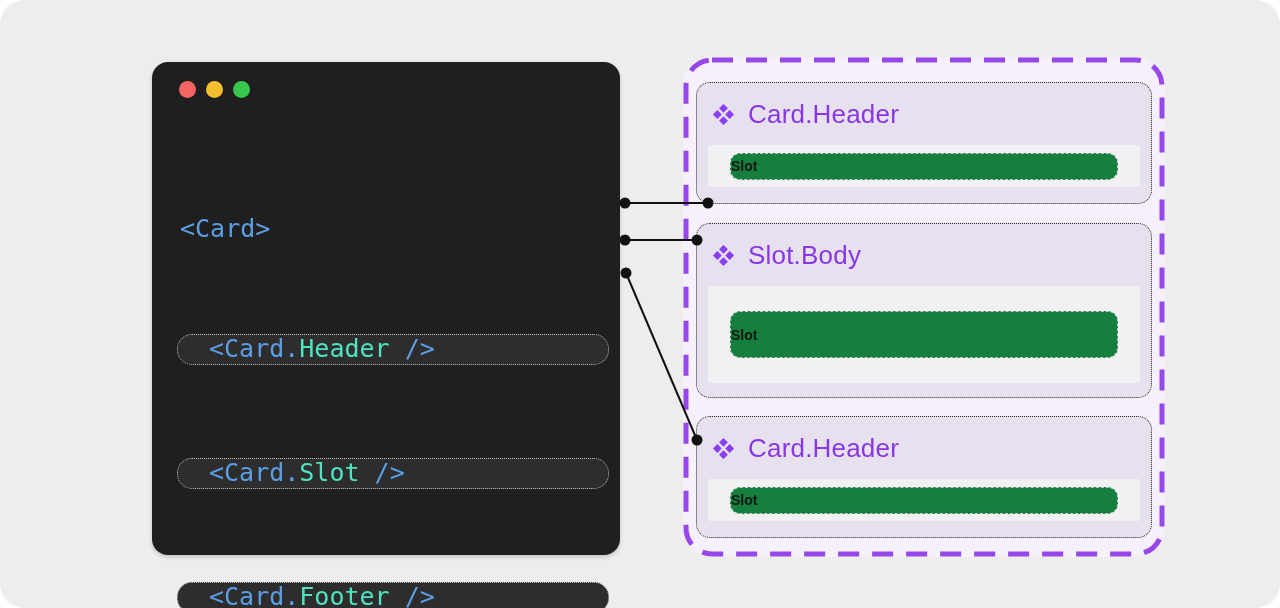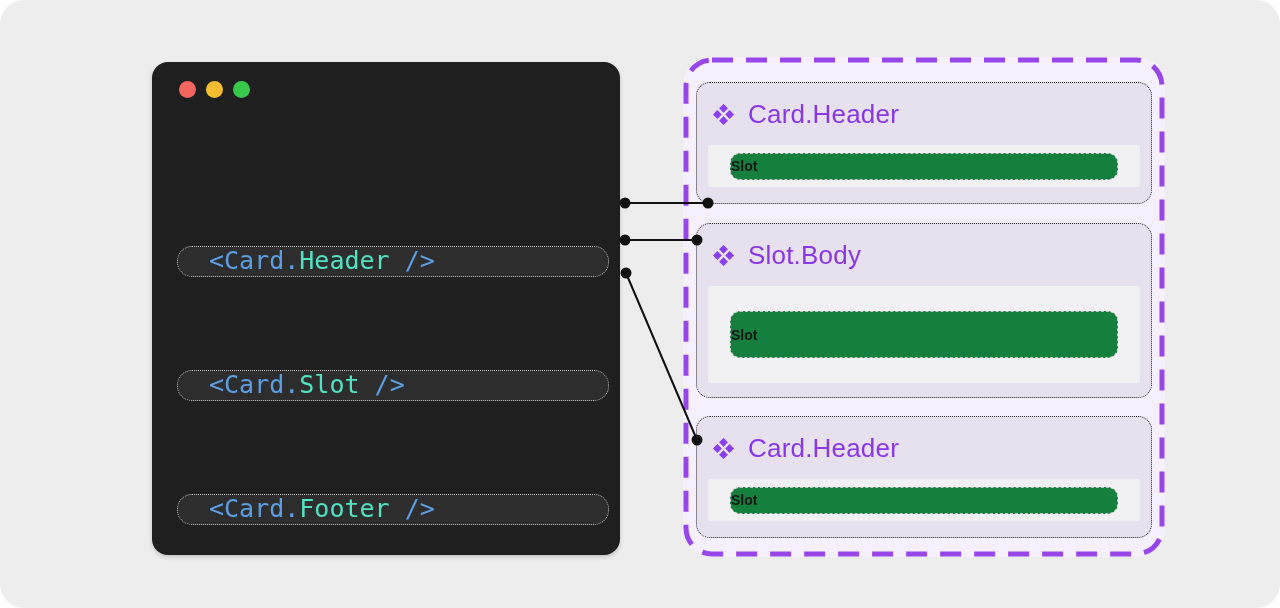--- a/index.html
+++ b/index.html
@@ -75,20 +75,21 @@
 <div class="canvas">
 
   <div class="code-window">
     <div class="titlebar">
       <button class="tl red"></button>
       <button class="tl yellow"></button>
       <button class="tl green"></button>
     </div>
 
     <div class="code">
+      <div class="code-line"><span class="tok-blue">&lt;Card&gt;</span></div>
 
       <div class="code-box"><span class="tok-blue">&lt;Card.</span><span class="tok-mint">Header</span><span class="tok-blue"> /&gt;</span></div>
 
       <div class="code-box"><span class="tok-blue">&lt;Card.</span><span class="tok-mint">Slot</span><span class="tok-blue"> /&gt;</span></div>
 
       <div class="code-box"><span class="tok-blue">&lt;Card.</span><span class="tok-mint">Footer</span><span class="tok-blue"> /&gt;</span></div>
 
       
     </div>
   </div>

